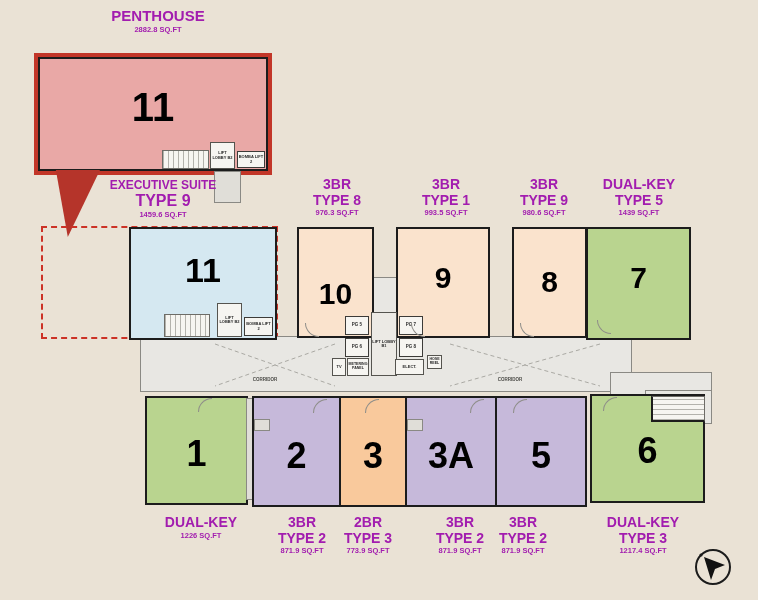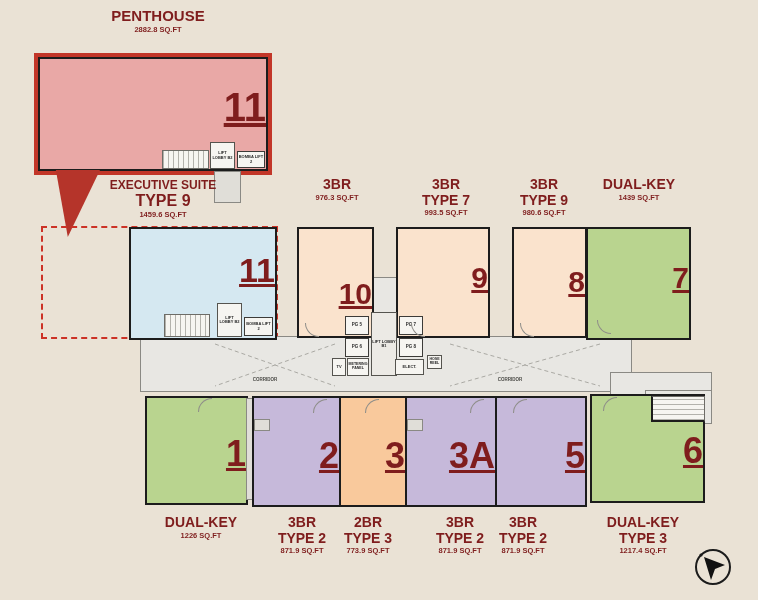--- a/index.html
+++ b/index.html
@@ -1,23 +1,23 @@
 <!DOCTYPE html>
 <html><head>
 <meta charset="utf-8">
 <style>
   html,body{margin:0;padding:0;background:#eae2d5;}
   #plan{position:relative;width:758px;height:600px;background:#eae2d5;
         font-family:"Liberation Sans",sans-serif;overflow:hidden;}
-  .lbl{position:absolute;text-align:center;font-weight:700;color:#7f1d1d;line-height:1.12;}
+  .lbl{position:absolute;text-align:center;font-weight:700;color:#a21caf;line-height:1.12;}
   .l1,.l2{font-size:15px;letter-spacing:0;}
   .la{font-size:7.5px;margin-top:1px;}
   .tl .l1,.tl .l2{font-size:14px;}
   .unit{position:absolute;border:2.5px solid #1c1c1c;box-sizing:border-box;}
-  .unum{position:absolute;left:0;right:0;text-align:right;font-weight:700;color:#7f1d1d;text-decoration:underline;}
+  .unum{position:absolute;left:0;right:0;text-align:center;font-weight:700;color:#000000;}
   .gray{position:absolute;background:#e8e7e3;border:1.3px solid #8a8984;box-sizing:border-box;}
   .strip{position:absolute;background:#e0ded8;border:1px solid #8a8984;box-sizing:border-box;}
   .room{position:absolute;background:#f6f5f1;border:1px solid #55544f;box-sizing:border-box;
         font-size:4.5px;font-weight:700;color:#2c2c2c;display:flex;align-items:center;
         justify-content:center;text-align:center;line-height:1.1;overflow:hidden;}
   .lift{border:1.6px solid #3c3b38;}
   .t36{font-size:3.6px;} .t40{font-size:4px;}
   .stairs{position:absolute;background-color:#f6f5f1;border:1px solid #6d6c67;box-sizing:border-box;
         background-image:repeating-linear-gradient(90deg,#b3b2ac 0,#b3b2ac 1px,transparent 1px,transparent 5px);}
   .stairs.v{background-image:repeating-linear-gradient(0deg,#b3b2ac 0,#b3b2ac 1px,transparent 1px,transparent 5px);}
@@ -94,34 +94,36 @@
   </div>
   <div class="unit" style="left: 512px; top: 227px; width: 75px; height: 111px; background-color: rgb(250, 227, 205);">
     <div class="unum" style="top:36px;font-size:30px;">8</div>
   </div>
   <div class="unit" style="left: 586px; top: 227px; width: 105px; height: 113px; background-color: rgb(185, 212, 143);">
     <div class="unum" style="top:32px;font-size:30px;">7</div>
   </div>
 
   <div class="lbl tl" style="left:277px;top:177px;width:120px;">
     <div class="l1">3BR</div>
+    <div class="l2">TYPE 8</div>
     <div class="la">976.3 SQ.FT</div>
   </div>
   <div class="lbl tl" style="left:386px;top:177px;width:120px;">
     <div class="l1">3BR</div>
-    <div class="l2">TYPE 7</div>
+    <div class="l2">TYPE 1</div>
     <div class="la">993.5 SQ.FT</div>
   </div>
   <div class="lbl tl" style="left:484px;top:177px;width:120px;">
     <div class="l1">3BR</div>
     <div class="l2">TYPE 9</div>
     <div class="la">980.6 SQ.FT</div>
   </div>
   <div class="lbl tl" style="left:579px;top:177px;width:120px;">
     <div class="l1">DUAL-KEY</div>
+    <div class="l2">TYPE 5</div>
     <div class="la">1439 SQ.FT</div>
   </div>
 
   <div class="room t40" style="left:371px;top:312px;width:26px;height:64px;background:#eceae5;">LIFT LOBBY B1</div>
   <div class="room lift" style="left:345px;top:316px;width:24px;height:19px;">PG 5</div>
   <div class="room lift" style="left:399px;top:316px;width:24px;height:19px;">PG 7</div>
   <div class="room lift" style="left:345px;top:338px;width:24px;height:19px;">PG 6</div>
   <div class="room lift" style="left:399px;top:338px;width:24px;height:19px;">PG 8</div>
   <div class="room t40" style="left:332px;top:358px;width:14px;height:18px;">TV</div>
   <div class="room t36" style="left:347px;top:358px;width:22px;height:18px;">METERING PANEL</div>

